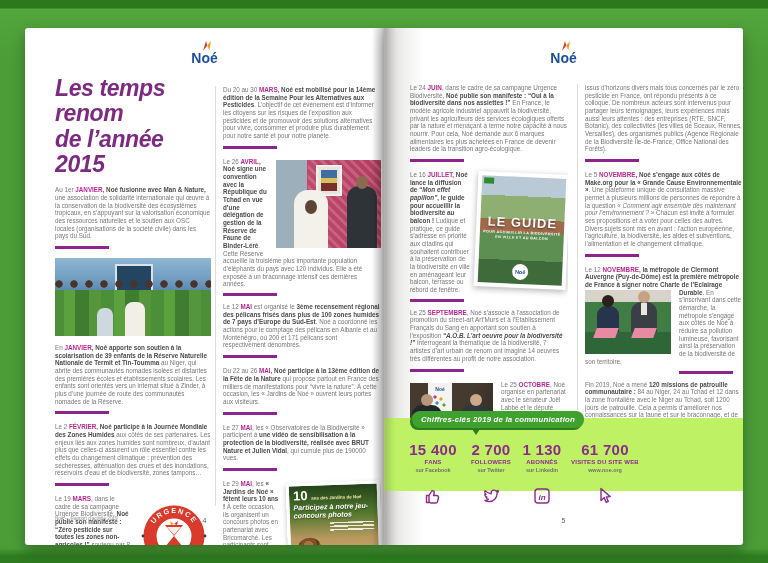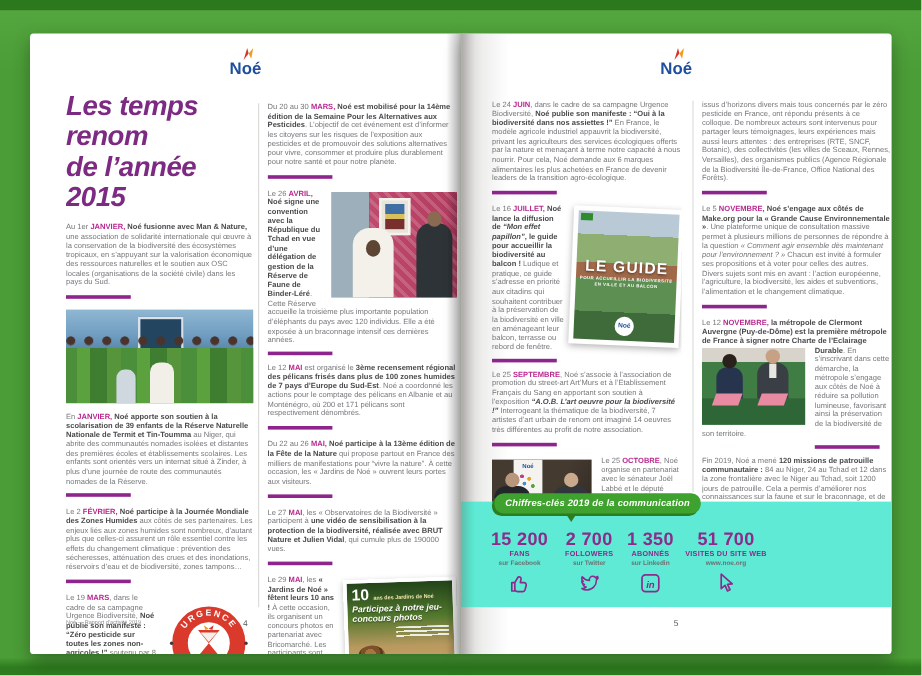--- a/index.html
+++ b/index.html
@@ -103,30 +103,30 @@
   .sg-w .head{position:absolute;left:5px;top:-11px;width:12px;height:12px;border-radius:50%;background:#2a211c;}
   .sg-m{position:absolute;right:14px;bottom:22px;width:26px;height:30px;background:#3a3f46;border-radius:10px 10px 0 0;}
   .sg-m .head{position:absolute;left:7px;top:-11px;width:12px;height:12px;border-radius:50%;background:#c7a183;}
   .sg-m .shirt{position:absolute;left:10px;top:1px;width:6px;height:12px;background:#e8e6e0;}
 
   
   .footer-credit{position:absolute;left:30px;bottom:24px;font-size:4.6px;color:#8a8a8c;}
   .pagenum{position:absolute;left:0;right:0;bottom:21px;text-align:center;font-size:7px;color:#59595b;}
 
   
-  .stats-band{position:absolute;left:0;right:0;top:390px;height:88px;background:#5eead4;}
+  .stats-band{position:absolute;left:0;right:0;top:390px;height:73px;background:#bef264;}
   .badge{position:absolute;left:28px;top:-7px;background:var(--badge);color:#fff;font-size:7.8px;font-weight:bold;font-style:italic;
     padding:4px 9px 4px 9px;border-radius:8px;box-shadow:-2px 2px 0 var(--badge-dark);letter-spacing:0.2px;}
   .badge-tail{position:absolute;left:88px;top:11px;width:0;height:0;border-left:4px solid transparent;border-right:4px solid transparent;border-top:6px solid var(--badge-dark);}
   .stats-row{position:absolute;left:0;top:24px;right:0;height:62px;}
   .stat{position:absolute;text-align:center;color:var(--stat);}
   .stat .value{font-size:15px;font-weight:bold;letter-spacing:0.3px;line-height:1;}
   .stat .label{font-size:6px;font-weight:bold;margin-top:2px;letter-spacing:0.2px;}
   .stat .sub{font-size:5.4px;font-weight:bold;color:#6f6f72;margin-top:1.5px;}
-  .stat .icn{margin-top:3px;height:20px;font-style:italic;}
+  .stat .icn{margin-top:13px;height:20px;font-style:italic;}
   .s1{left:4px;width:90px;} .s2{left:68px;width:78px;} .s3{left:122px;width:72px;} .s4{left:164px;width:114px;} .s5{left:240px;width:114px;}
 
   .spine{position:absolute;left:372px;top:28px;width:24px;height:517px;pointer-events:none;
     background:linear-gradient(90deg,rgba(0,0,0,0) 0%,rgba(0,0,0,0.08) 35%,rgba(90,85,78,0.28) 55%,rgba(0,0,0,0.06) 80%,rgba(0,0,0,0) 100%);}
 </style>
 </head>
 <body>
 
 <div class="stage">
 
@@ -310,21 +310,21 @@
       </div>
       <p class="para"><span>Fin 2019, Noé a mené </span><span class="r-b">120 missions de patrouille communautaire :</span><span> 84 au Niger, 24 au Tchad et 12 dans la zone frontalière avec le Niger au Tchad, soit 1200 jours de patrouille. Cela a permis d’améliorer nos connaissances sur la faune et sur le braconnage, et de localiser précisément les dernières gazelles dama.</span></p>
     </div>
 
     <div class="stats-band">
       <div class="badge">Chiffres-clés 2019 de la communication</div>
       <div class="badge-tail"></div>
       <div class="stats-row">
 
         <div class="stat s1">
-          <div class="value">15 200</div>
+          <div class="value">15 400</div>
           <div class="label">FANS</div>
           <div class="sub">sur Facebook</div>
           <div class="icn">
             <svg width="22" height="20" viewBox="0 0 20 20" fill="none" stroke="#8d2b8d" stroke-width="1.4" stroke-linejoin="round">
               <path d="M3.5,9.5 h2.5 v7 H3.5 z"></path>
               <path d="M6,15.8 l1.1,0.8 c0.4,0.3 0.9,0.4 1.4,0.4 h4.2 c0.9,0 1.6,-0.6 1.8,-1.4 l1,-3.9 c0.3,-1.1 -0.6,-2.2 -1.8,-2.2 h-3.1 l0.6,-2.9 c0.2,-1 -0.6,-1.9 -1.6,-1.9 c-0.5,0 -1,0.3 -1.2,0.8 L6,9.5"></path>
             </svg>
           </div>
         </div>
 
@@ -333,33 +333,33 @@
           <div class="label">FOLLOWERS</div>
           <div class="sub">sur Twitter</div>
           <div class="icn">
             <svg width="22" height="20" viewBox="0 0 20 20" fill="none" stroke="#8d2b8d" stroke-width="1.3" stroke-linejoin="round">
               <path d="M17.5,5.5 c-0.6,0.3 -1.1,0.4 -1.7,0.5 c0.6,-0.4 1,-0.9 1.2,-1.6 c-0.6,0.4 -1.2,0.6 -1.9,0.8 c-0.5,-0.6 -1.3,-1 -2.1,-1 c-1.6,0 -2.9,1.3 -2.9,2.9 c0,0.2 0,0.5 0.1,0.7 C7.8,7.6 5.6,6.4 4.2,4.6 C4,5.1 3.8,5.6 3.8,6.1 c0,1 0.5,1.9 1.3,2.4 C4.6,8.5 4.2,8.4 3.8,8.2 c0,1.4 1,2.6 2.3,2.9 c-0.4,0.1 -0.9,0.1 -1.3,0 c0.4,1.2 1.5,2 2.7,2.1 c-1,0.8 -2.3,1.2 -3.6,1.2 c1.2,0.8 2.7,1.2 4.2,1.2 c5.1,0 7.9,-4.2 7.9,-7.9 v-0.4 C16.6,6.7 17.1,6.1 17.5,5.5 Z"></path>
             </svg>
           </div>
         </div>
 
         <div class="stat s3">
-          <div class="value">1 350</div>
+          <div class="value">1 130</div>
           <div class="label">ABONNÉS</div>
           <div class="sub">sur Linkedin</div>
           <div class="icn">
             <svg width="22" height="20" viewBox="0 0 20 20" fill="none" stroke="#8d2b8d" stroke-width="1.4">
               <rect x="3" y="3" width="14" height="14" rx="3"></rect>
               <text x="10" y="13.6" text-anchor="middle" font-size="8" font-weight="bold" fill="#8d2b8d" stroke="none">in</text>
             </svg>
           </div>
         </div>
 
         <div class="stat s4">
-          <div class="value">51 700</div>
+          <div class="value">61 700</div>
           <div class="label">VISITES DU SITE WEB</div>
           <div class="sub">www.noe.org</div>
           <div class="icn">
             <svg width="22" height="20" viewBox="0 0 20 20" fill="none" stroke="#8d2b8d" stroke-width="1.4" stroke-linejoin="round">
               <path d="M6,2.5 L6,14.5 L9.2,11.8 L11.2,16.4 L13.3,15.4 L11.3,11 L15.2,10.6 Z"></path>
             </svg>
           </div>
         </div>
 
 

